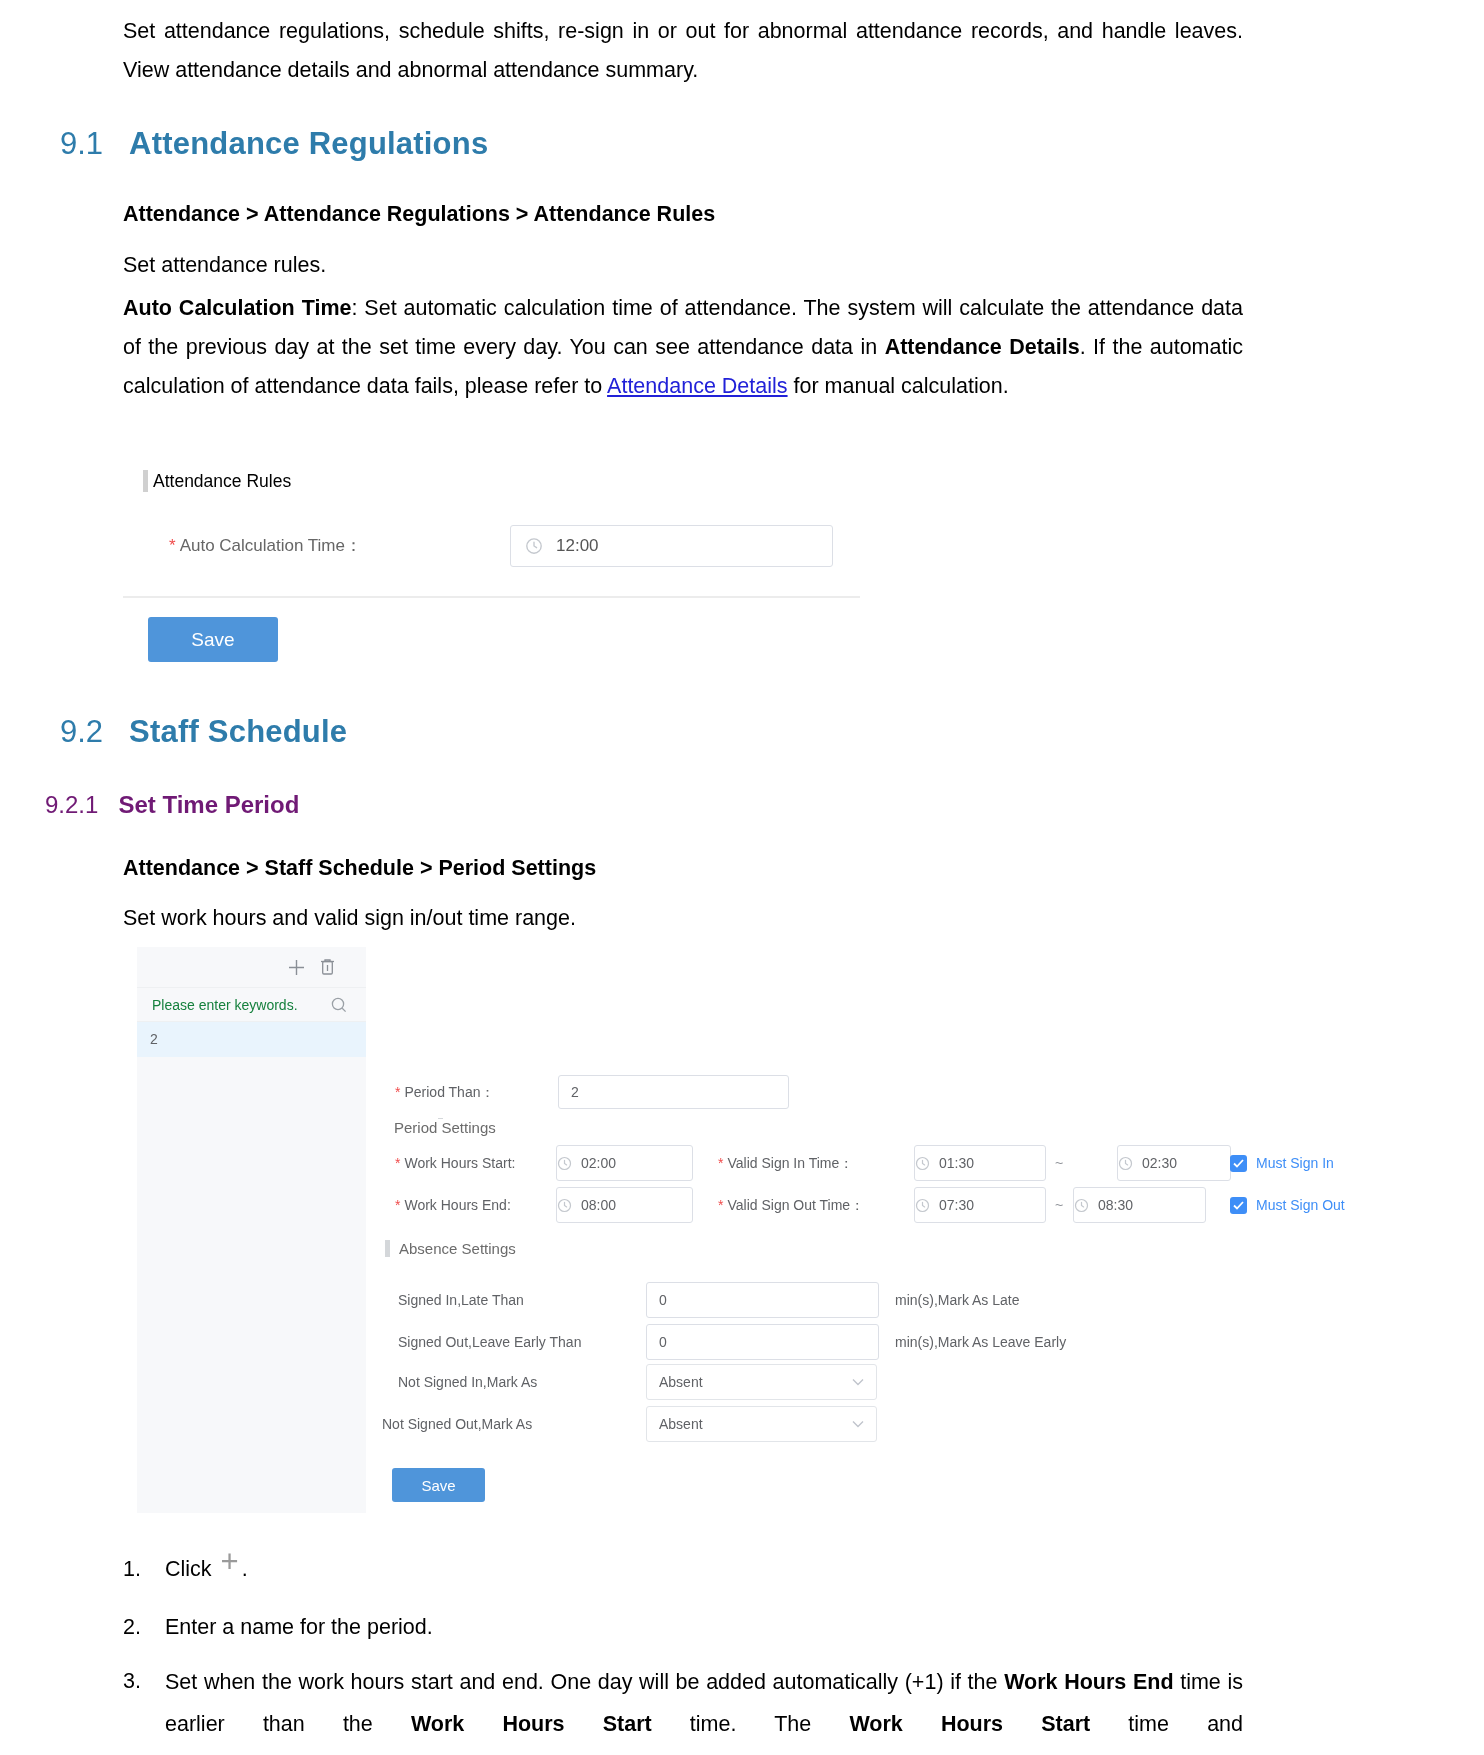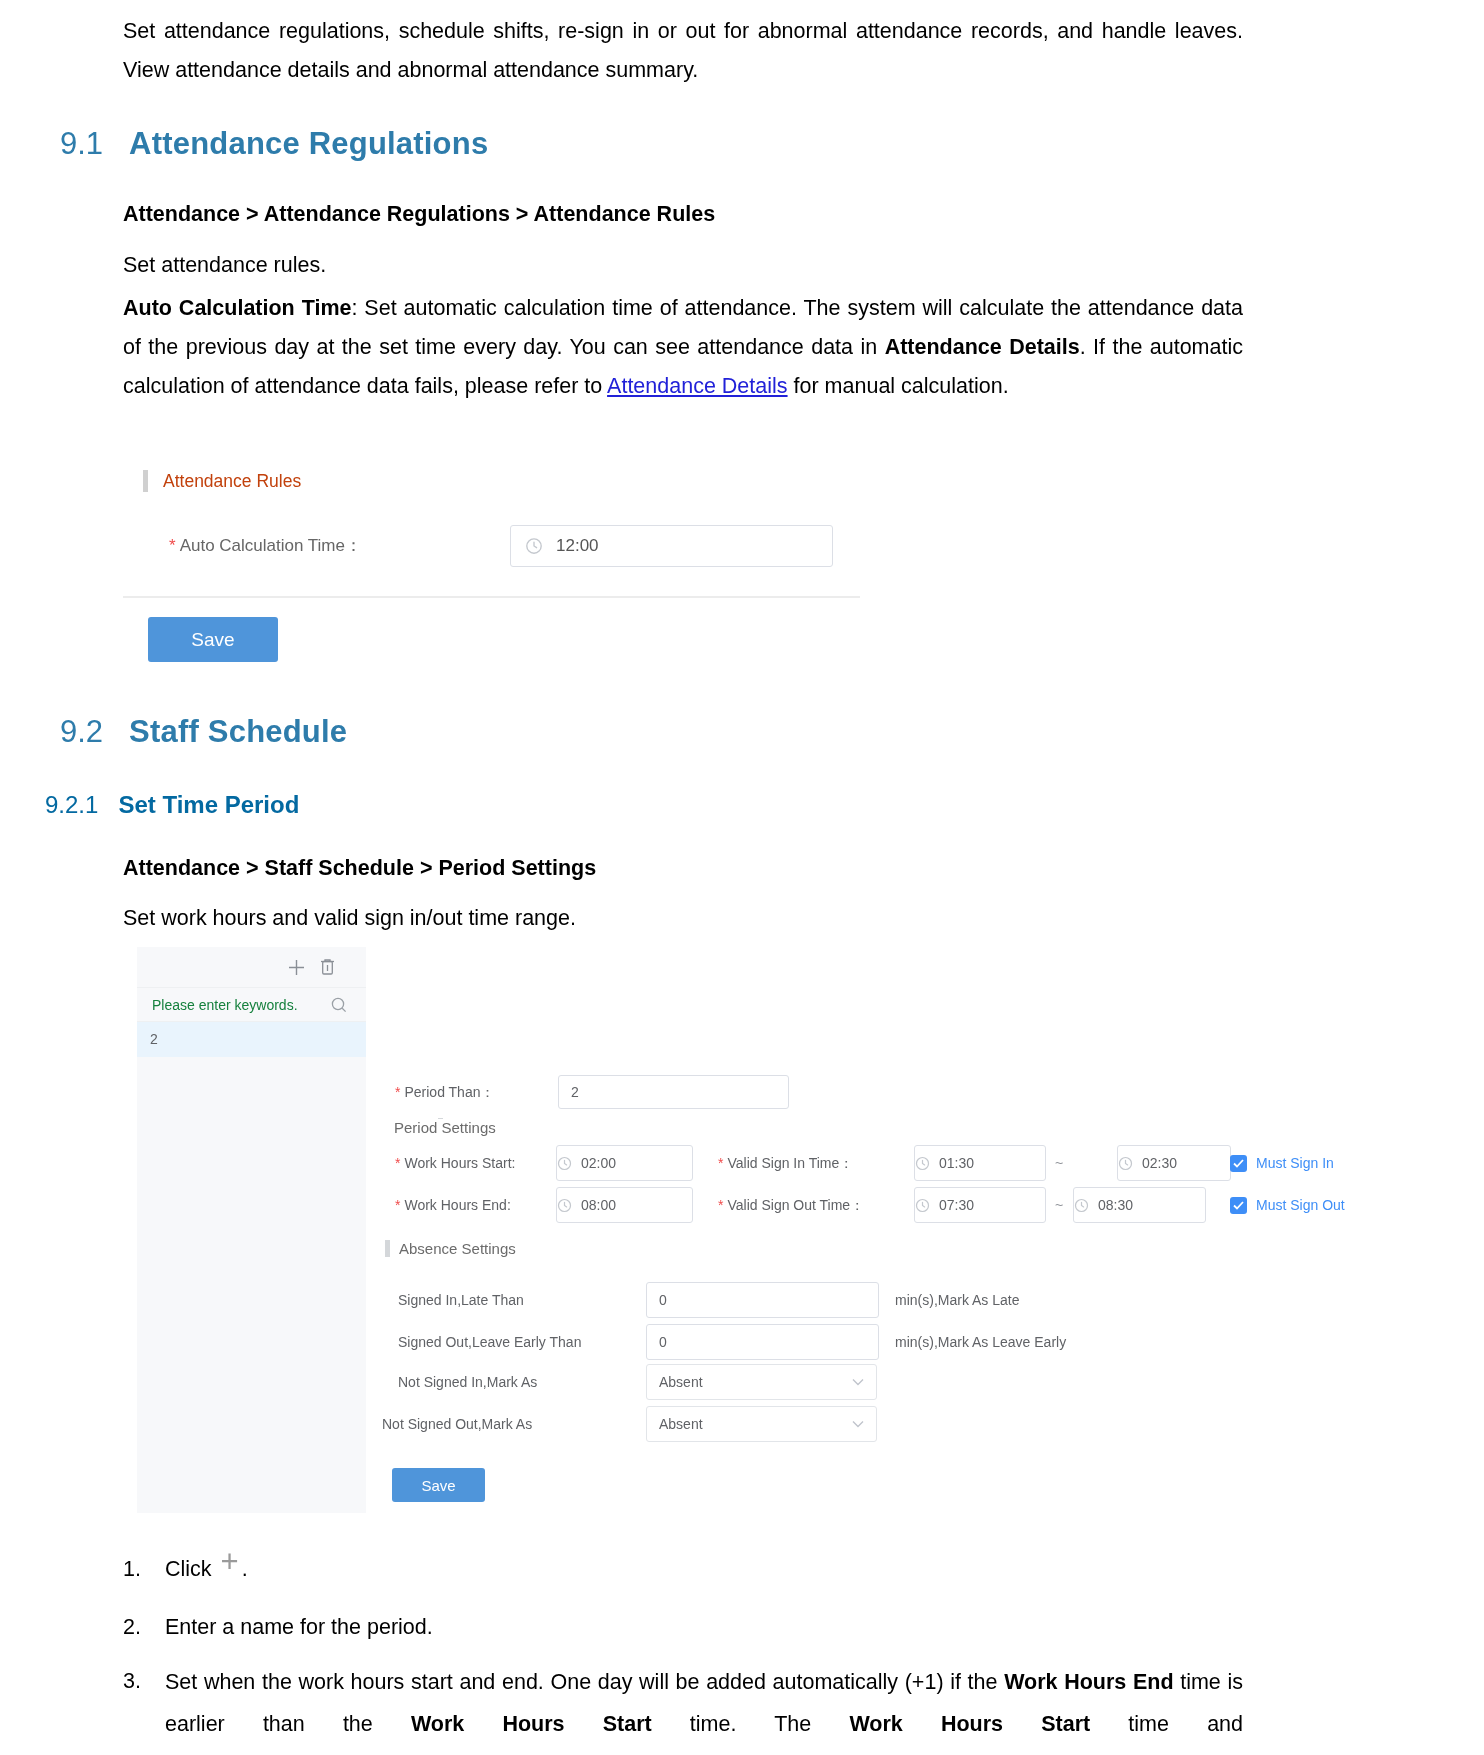--- a/index.html
+++ b/index.html
@@ -15,21 +15,21 @@
   .body-text { font-size:21.5px; line-height:39px; color:#000; }
   .just { text-align:justify; }
   .seg-b { font-weight:700; }
   .seg-p { font-weight:400; }
   .seg-link { color:#2121d8; text-decoration:underline; cursor:pointer; }
   .seg-plus { color:#9a9a9a; font-size:31px; font-weight:400; vertical-align:4px; margin:0 3px; line-height:0; }
 
   .h1 { position:absolute; color:#2e7cab; font-size:31px; white-space:nowrap; }
   .h1 .num { font-weight:400; margin-right:26px; }
   .h1 .ttl { font-weight:700; letter-spacing:0.2px; }
-  .h2 { position:absolute; color:#0369a1; font-size:24px; white-space:nowrap; }
+  .h2 { position:absolute; color:#701a75; font-size:24px; white-space:nowrap; }
   .h2 .num { font-weight:400; margin-right:20px; }
   .h2 .ttl { font-weight:700; }
 
   .crumb { position:absolute; font-size:21.5px; font-weight:700; color:#000; }
 
   
   .req { color:#f04b4b; margin-right:4px; }
   .sec-bar { display:inline-block; width:5px; background:#d0d0d0; }
   .save-btn {
     position:absolute; background:#4f95da; color:#fff; border:none; border-radius:3px;
@@ -38,21 +38,21 @@
   .t-input {
     position:absolute; background:#fff; border:1px solid #dcdfe6; border-radius:3px;
     display:flex; align-items:center; font-size:14px; color:#606266;
   }
   .clock { flex:0 0 auto; }
 
   
   .shot1 { position:absolute; left:123px; top:462px; width:737px; height:206px; background:#fff; }
   .shot1 .sec-head { position:absolute; left:20px; top:8px; display:flex; align-items:center; }
   .shot1 .sec-bar { height:22px; }
-  .shot1 .sec-ttl { font-size:17.5px; color:#c2410c; margin-left:15px; }
+  .shot1 .sec-ttl { font-size:17.5px; color:#000000; margin-left:5px; }
   .shot1 .field { position:absolute; left:46px; top:63px; font-size:17px; color:#666; line-height:42px; }
   .shot1 .time-input { left:387px; top:63px; width:323px; height:42px; gap:13px; padding-left:14px; font-size:17px; color:#555; }
   .shot1 .divider { position:absolute; left:0; top:134px; width:737px; border-top:2px solid #ececec; }
   .shot1 .save-btn { left:25px; top:155px; width:130px; height:45px; font-size:19px; }
 
   
   .shot2 { position:absolute; left:137px; top:947px; width:1228px; height:568px; background:#fff; }
   .sb { position:absolute; left:0; top:0; width:229px; height:566px; background:#f7f8fa; }
   .sb-toolbar { position:absolute; left:0; top:0; width:229px; height:41px; border-bottom:1px solid #eef0f2; }
   .sb-plus { position:absolute; left:150px; top:11px; cursor:pointer; }

